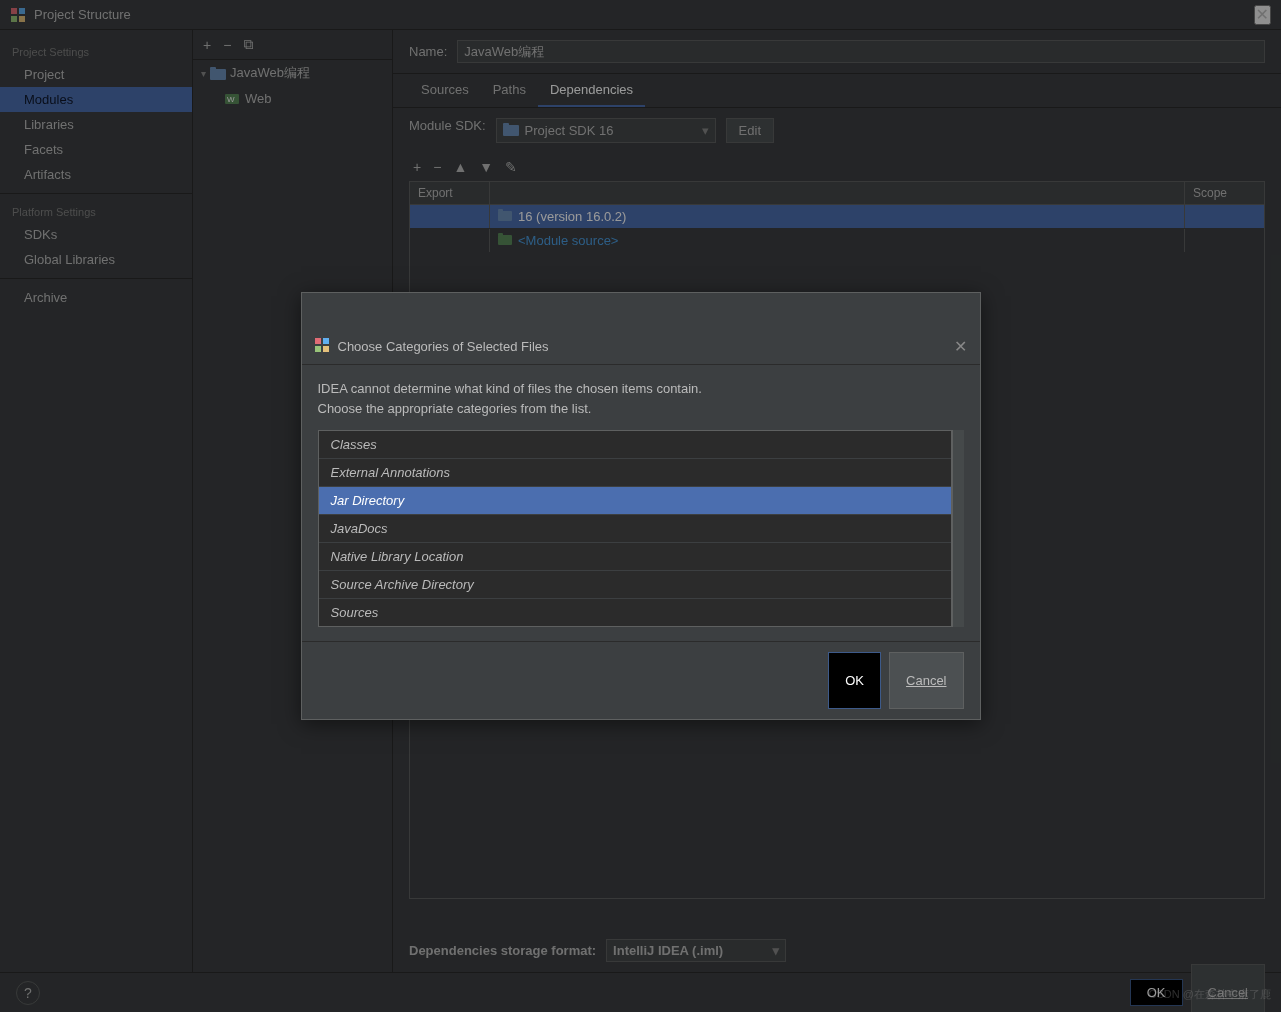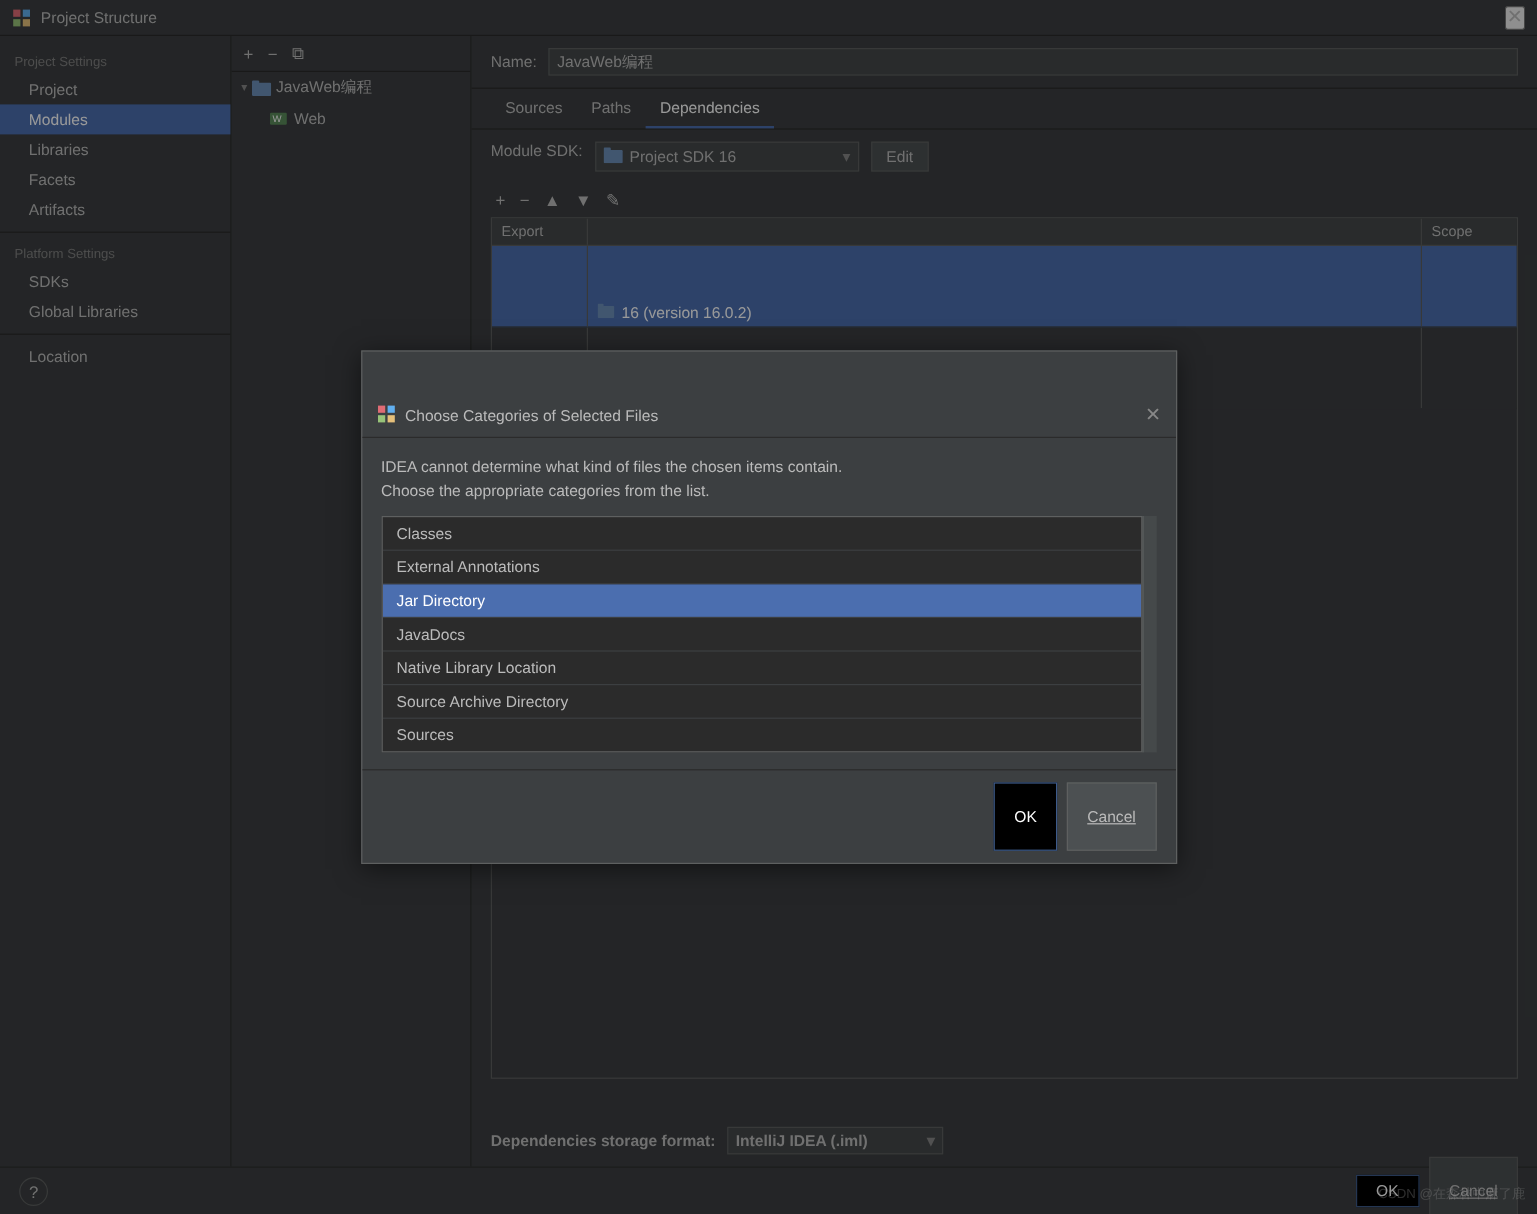--- a/index.html
+++ b/index.html
@@ -68,21 +68,21 @@
       text-transform: none;
     }
     .sidebar-item {
       padding: 5px 12px 5px 24px;
       cursor: pointer;
       color: #bbbbbb;
       font-size: 13px;
     }
     .sidebar-item.active {
       background: #4b6eaf;
-      color: #ffffff;
+      color: #0f172a;
     }
     .sidebar-divider {
       height: 1px;
       background: #2b2b2b;
       margin: 6px 0;
     }
 
     
     .module-tree {
       width: 200px;
@@ -244,21 +244,20 @@
       width: 80px;
       padding: 4px 8px;
       border-right: 1px solid #5e6060;
     }
     .deps-row-name {
       flex: 1;
       padding: 4px 8px;
       display: flex;
       align-items: flex-end;
       gap: 6px;
-      margin-top: 44px;
     }
     .deps-row-scope {
       width: 80px;
       padding: 4px 8px;
       border-left: 1px solid #5e6060;
     }
     .storage-row {
       display: flex;
       align-items: center;
       padding: 10px 16px;
@@ -370,20 +369,21 @@
     .modal-list-item.selected {
       background: #4b6eaf;
       color: #ffffff;
     }
     .modal-list-container {
       display: flex;
       gap: 0;
     }
     .modal-list-scroll {
       flex: 1;
+      font-style: italic;
     }
     .modal-scroll-bar {
       width: 12px;
       background: #45494a;
       border-left: 1px solid #5e6060;
     }
     .modal-footer {
       display: flex;
       justify-content: flex-end;
       padding: 10px 16px;
@@ -438,21 +438,21 @@
     <div class="sidebar-divider"></div>
     <div class="sidebar-section-label">Platform Settings</div>
     <div class="sidebar-item">
       <span>SDKs</span>
     </div>
     <div class="sidebar-item">
       <span>Global Libraries</span>
     </div>
     <div class="sidebar-divider"></div>
     <div class="sidebar-item">
-      <span>Location</span>
+      <span>Archive</span>
     </div>
   </div>
 
   <div class="module-tree">
     <div class="module-tree-toolbar">
       <button class="toolbar-btn">+</button>
       <button class="toolbar-btn">−</button>
       <button class="toolbar-btn">⧉</button>
     </div>
     <div class="tree-item">

